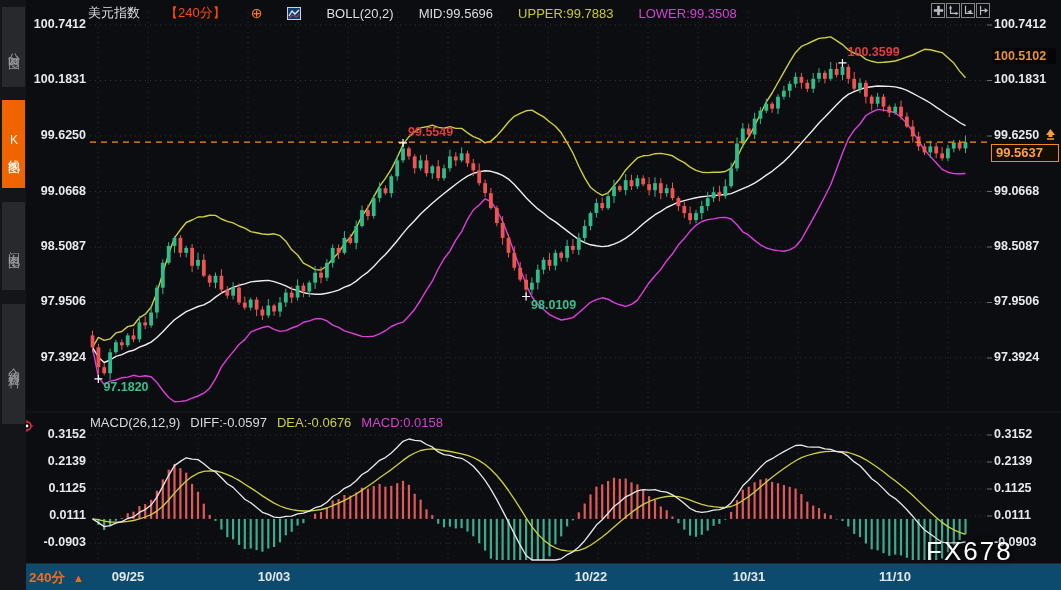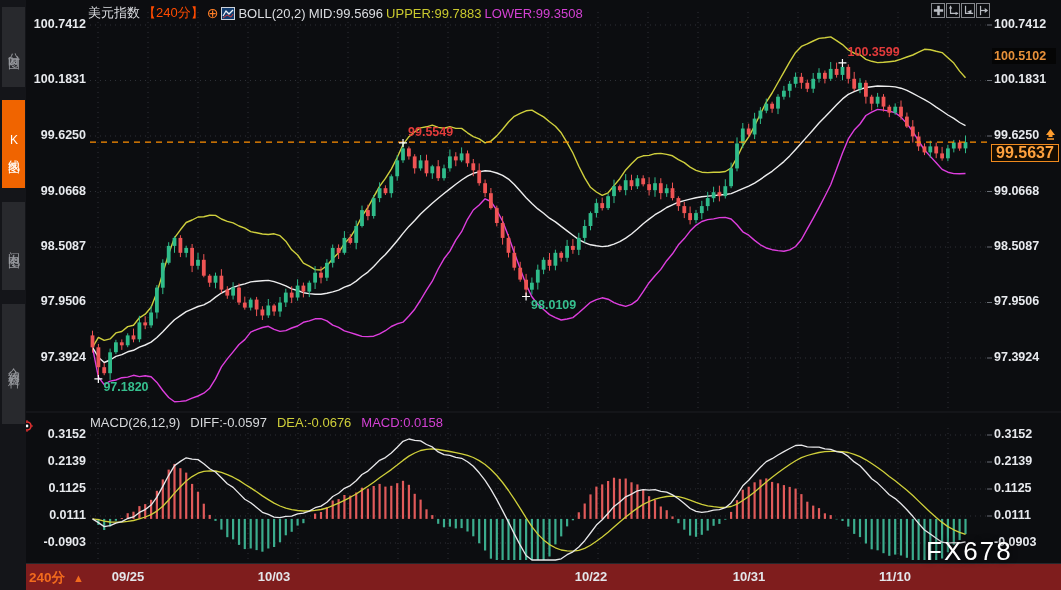--- a/index.html
+++ b/index.html
@@ -7,44 +7,44 @@
        font-family:"Liberation Sans",sans-serif;-webkit-font-smoothing:antialiased;}
   
   .sidebar{position:absolute;left:0;top:0;width:26px;height:590px;background:#141519;z-index:8;}
   .side-tab{position:absolute;left:2px;width:23px;background:#28292d;color:#97999e;
             writing-mode:vertical-rl;text-orientation:upright;display:flex;align-items:center;justify-content:center;
             font-size:12px;letter-spacing:3px;cursor:pointer;}
   .side-tab.active{background:#f06400;color:#fff;}
   .tab1{top:7px;height:80px}.tab2{top:100px;height:88px}.tab3{top:202px;height:88px}.tab4{top:304px;height:120px}
   
   .main-header{position:absolute;left:88px;top:4px;z-index:6;font-size:13px;color:#dcdee2;
-               display:flex;align-items:center;gap:3px;pointer-events:none;white-space:nowrap;}
+               display:flex;align-items:center;gap:25px;pointer-events:none;white-space:nowrap;}
   .main-header .period{color:#ff4b00;}
   .main-header .plus{color:#ff7f27;font-size:14px;pointer-events:auto;cursor:pointer;}
   .hdr-mid{color:#dcdee2}.hdr-upper{color:#c9c92e}.hdr-lower{color:#d341d3}
   .ind-icon{width:14px;height:13px;display:inline-block;}
   .macd-header{position:absolute;left:90px;top:415px;z-index:6;font-size:13px;color:#d8dadd;
                display:flex;gap:10px;white-space:nowrap;pointer-events:none;}
   .macd-dea{color:#cfcf3a}.macd-macd{color:#d341d3}
   .macd-dot{position:absolute;left:21px;top:418px;z-index:7;cursor:pointer;}
   
   .tr-icons{position:absolute;top:3px;right:71px;display:flex;gap:1px;z-index:9;}
   .tr-btn{width:14px;height:15px;border:1px solid #85878c;box-sizing:border-box;display:flex;
           align-items:center;justify-content:center;background:#0c0d10;cursor:pointer;}
   
   .axlab{position:absolute;font-size:12.5px;font-weight:bold;color:#e8eaee;z-index:4;pointer-events:none;}
   .axlab.l{left:24px;width:62px;text-align:right;}
   .axlab.r{left:994px;width:66px;text-align:left;}
   .price-tag{position:absolute;left:991px;width:62px;height:16px;line-height:16px;z-index:6;
-             border:1px solid #f08a1e;background:#160d01;color:#ffa23e;font-size:16px;font-weight:bold;padding-left:4px;}
+             border:1px solid #f08a1e;background:#160d01;color:#ffa23e;font-size:13px;font-weight:bold;padding-left:4px;}
   .upper-tag{position:absolute;left:992px;width:62px;height:16px;line-height:16px;z-index:6;
              background:#050505;color:#e8913a;font-size:12.5px;font-weight:bold;padding-left:2px;}
   .axis-arrow{position:absolute;left:1044px;top:127px;z-index:6;cursor:pointer;}
   
-  .bottom-bar{position:absolute;left:26px;right:0;top:563px;height:27px;background:#7f1d1d;
+  .bottom-bar{position:absolute;left:26px;right:0;top:563px;height:27px;background:#0c4a6e;
               border-top:1px solid #26282d;z-index:7;}
   .bb-period{position:absolute;left:3px;top:5px;color:#f26b1d;font-size:13.5px;font-weight:bold;display:flex;align-items:center;gap:8px;}
   .bb-tri{font-size:11px;}
   .bb-date{position:absolute;top:5px;transform:translateX(-50%);color:#e3e6ea;font-size:13px;font-weight:bold;}
   .bb-highlight{position:absolute;left:304px;top:3px;width:164px;height:19px;line-height:19px;text-align:center;
                 background:#020202;color:#f09a3e;font-size:13px;font-weight:bold;}
   .watermark{position:absolute;left:926px;top:536px;z-index:10;font-size:26px;color:#ffffff;
              letter-spacing:2px;text-shadow:0 0 7px rgba(0,0,0,.85);pointer-events:none;}
   svg.plot{position:absolute;left:0;top:0;z-index:2;}
 </style>

